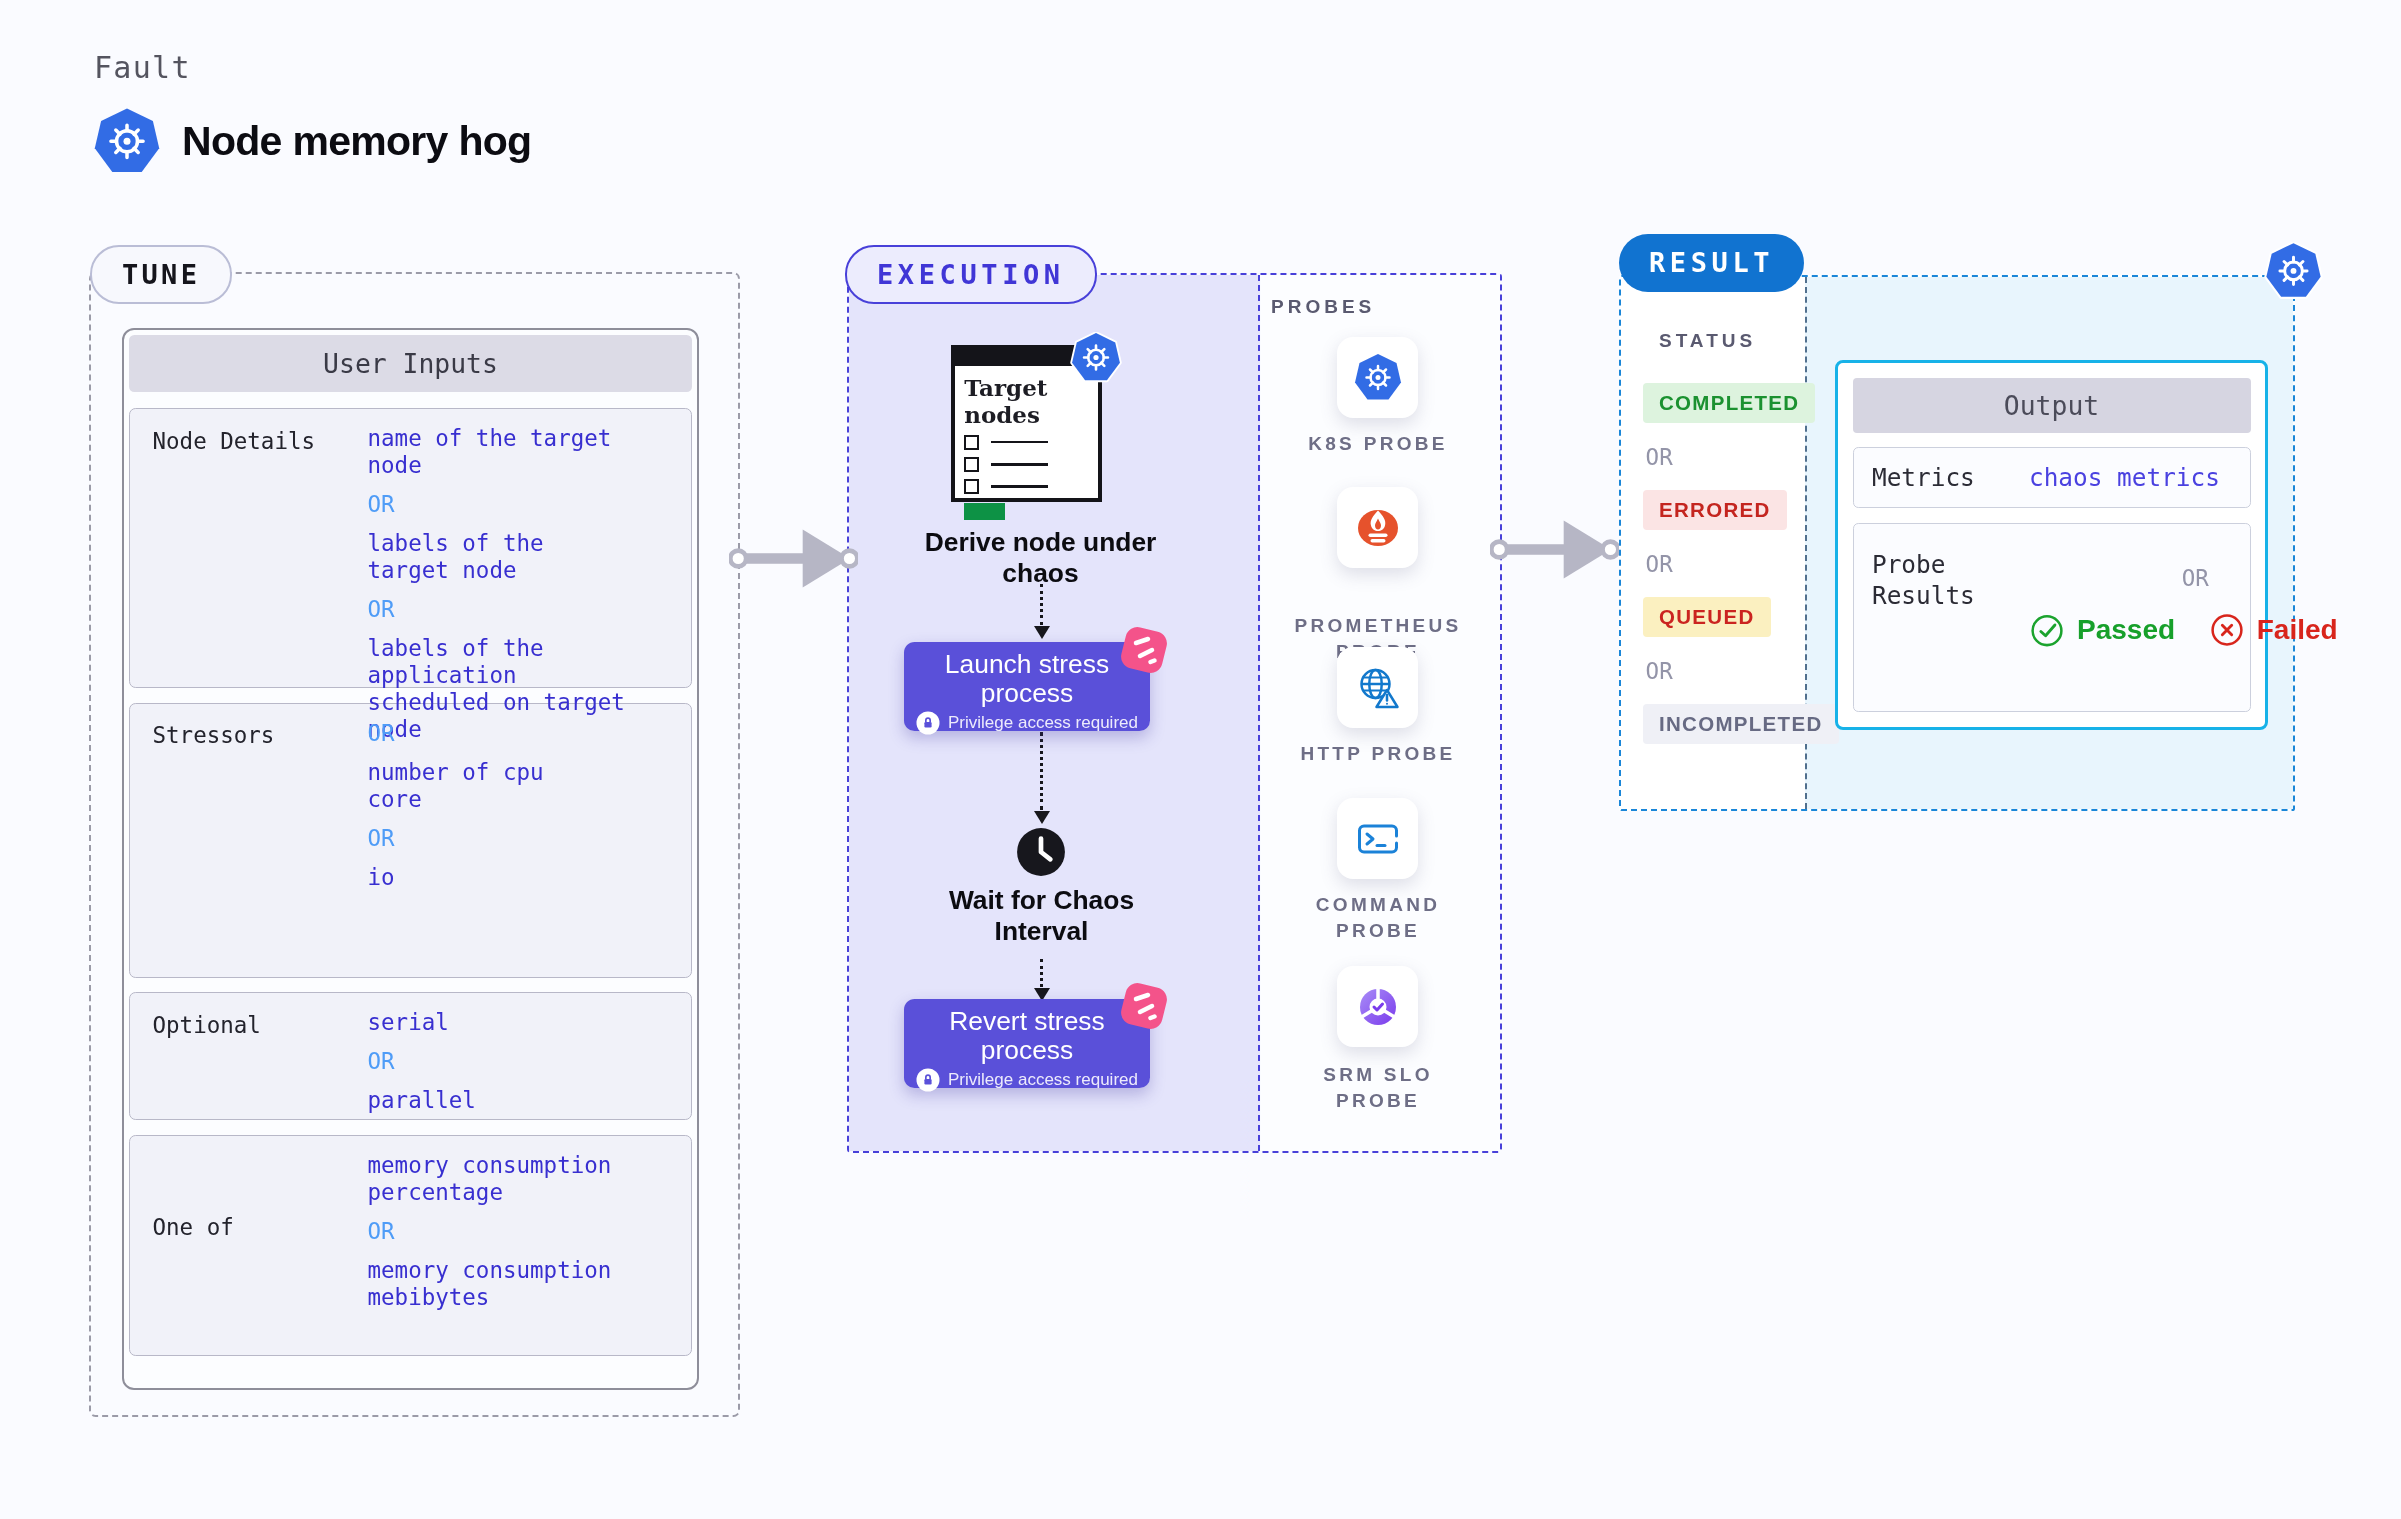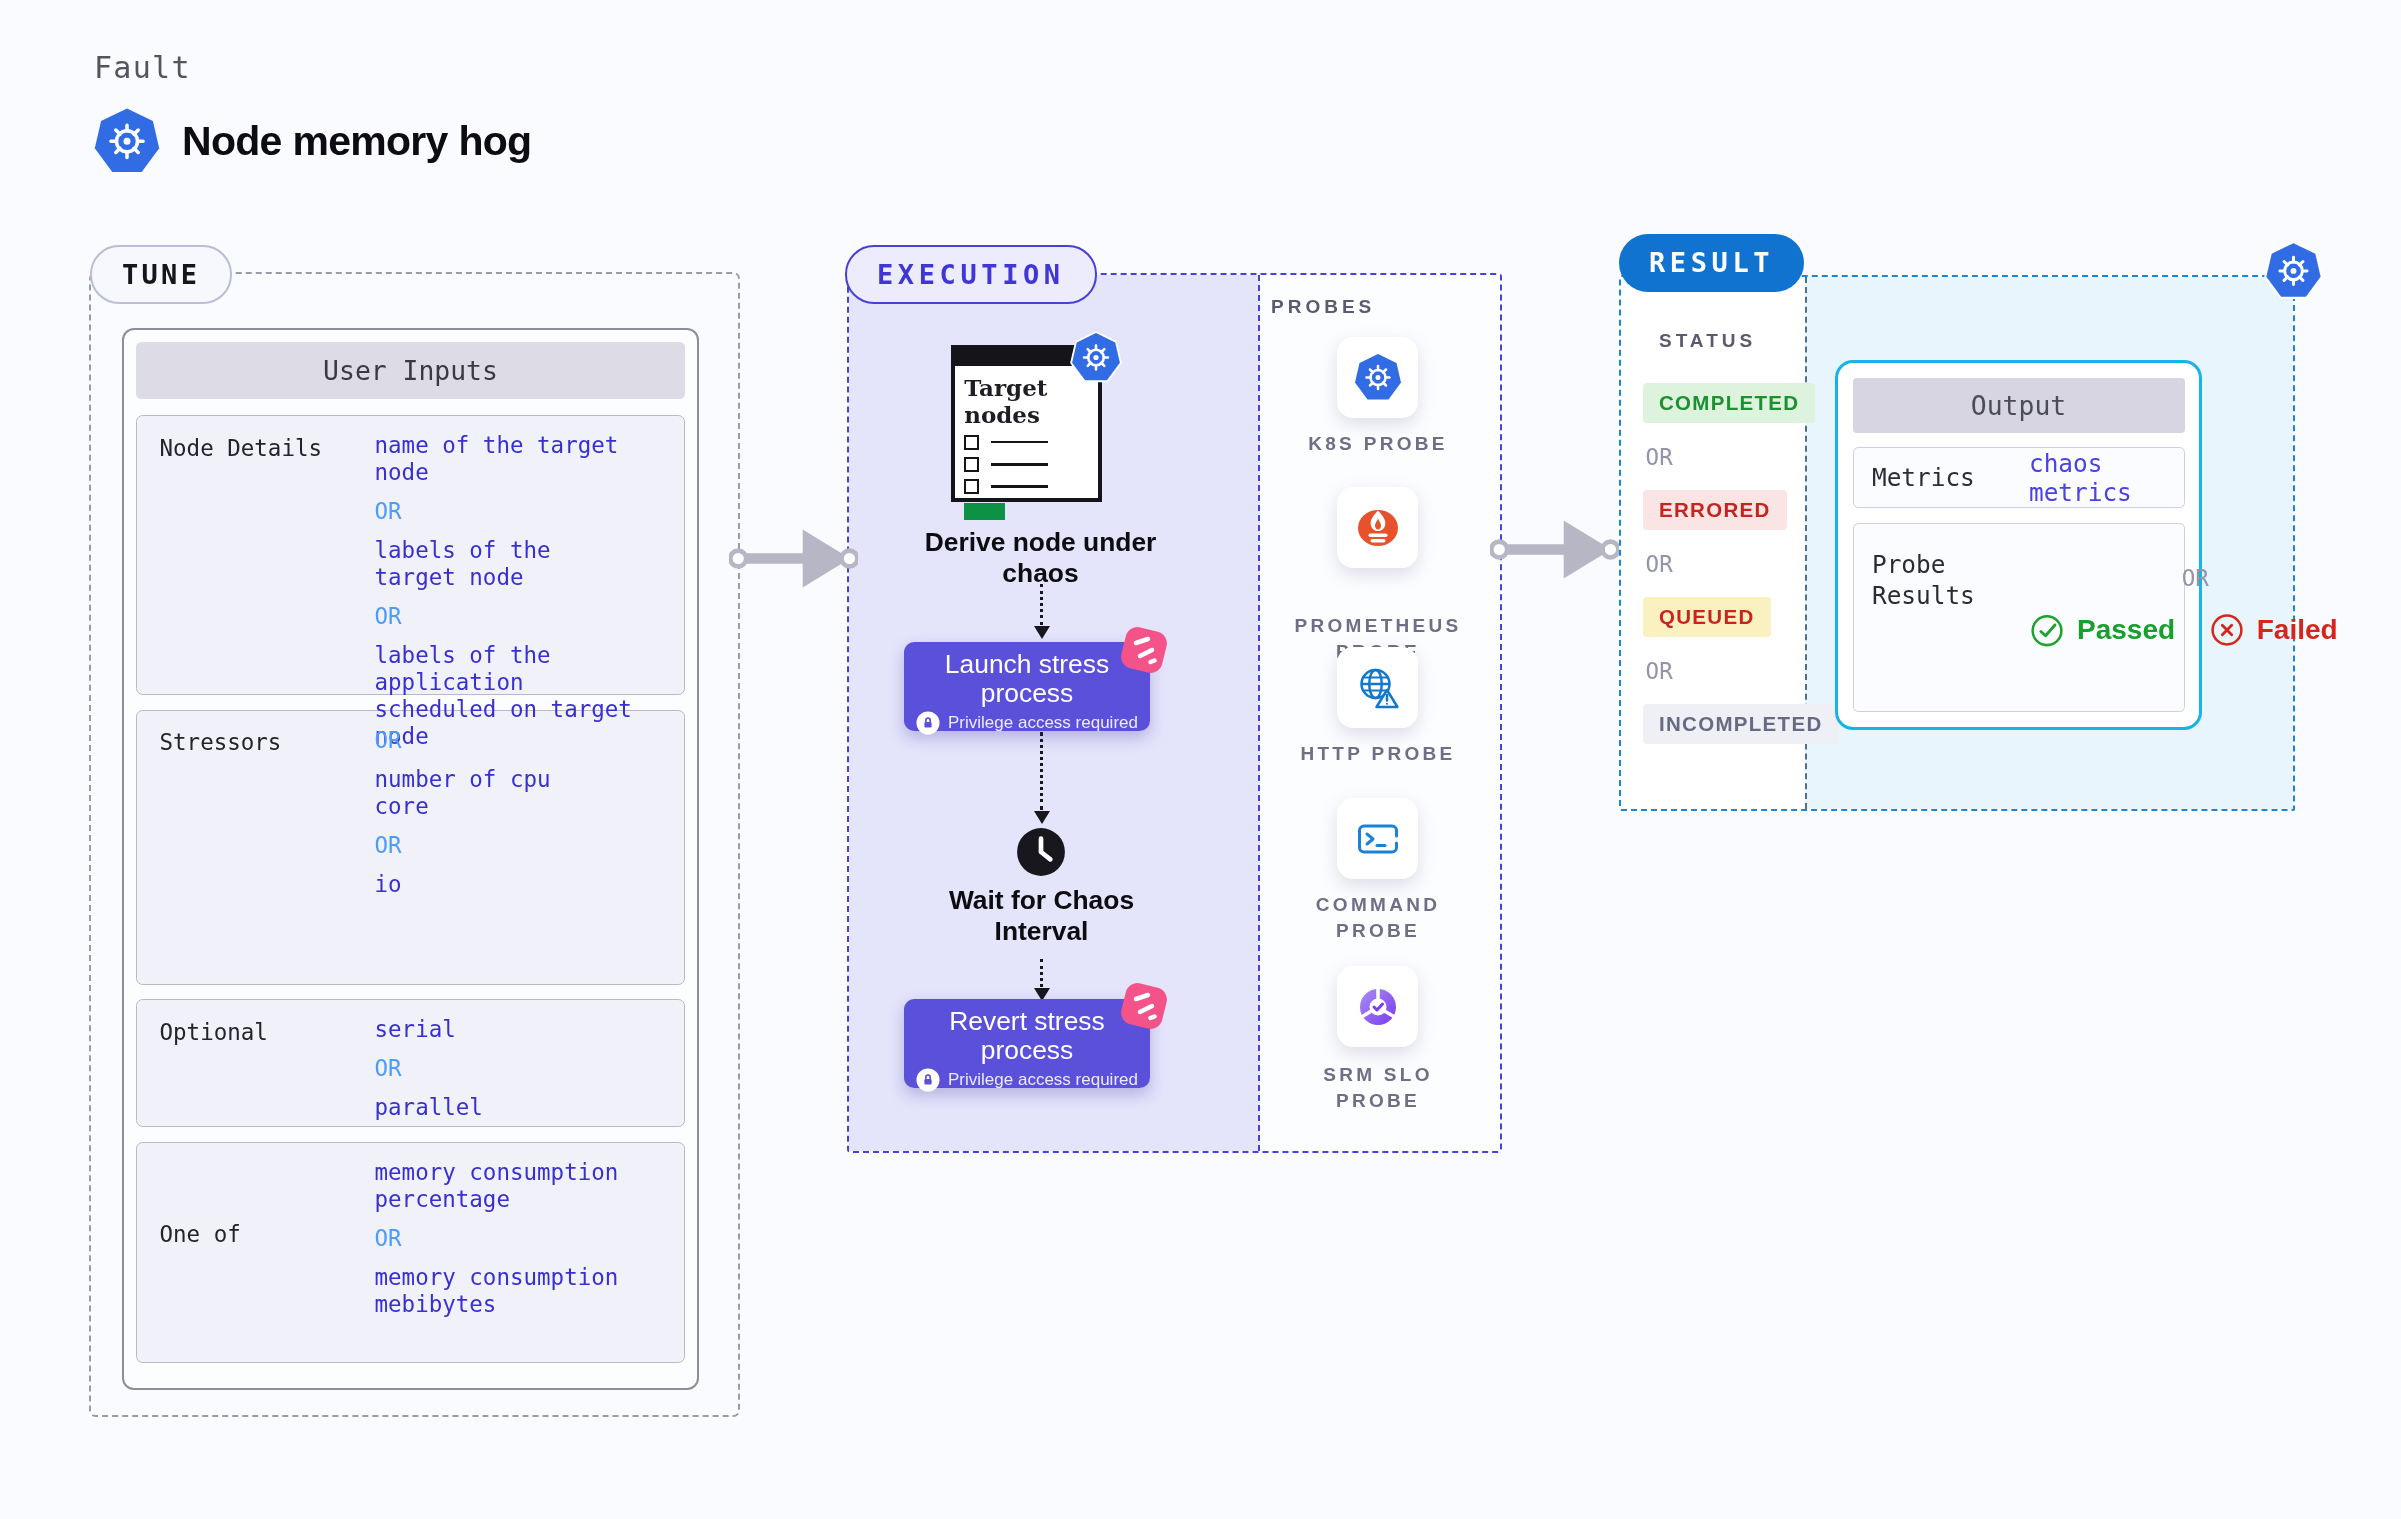--- a/index.html
+++ b/index.html
@@ -16,21 +16,21 @@
   
   .pill{height:55px;line-height:55px;border-radius:29px;padding:0 30px;font-weight:700;
         font-size:27px;letter-spacing:4.6px;z-index:6;}
   .pill-tune{left:90px;top:245px;background:#f7f8fd;border:2.6px solid #babdd6;color:#15151c;letter-spacing:3.3px;}
   .pill-exec{left:845px;top:245px;background:#ecécfd;background:#ececfd;border:2.6px solid #4840d9;color:#4036d6;}
   .pill-result{left:1619px;top:234px;background:#1173d0;color:#ffffff;border:none;height:58px;line-height:58px;}
 
   
   .tune-box{left:89px;top:272px;width:647px;height:1141px;border:2.6px dashed #9b9ba8;border-radius:6.6px;}
   .panel{left:122px;top:328px;width:577px;height:1062px;background:#fcfdff;border:2.6px solid #8e8e9a;
-         border-radius:12px;box-sizing:border-box;padding:12px;}
+         border-radius:12px;box-sizing:border-box;padding:5px;}
   .panel-header{height:57px;background:#dcdbe6;border-radius:5.3px;display:flex;align-items:center;
                 justify-content:center;font-size:26.4px;color:#3a3a46;margin-bottom:16px;}
   .input-row{border:1.3px solid #b8b8c8;border-radius:6.6px;background:#f1f2f9;display:flex;
              box-sizing:border-box;margin-bottom:14.5px;padding-left:22.5px;}
   .row-1{height:280px;}.row-2{height:275px;}.row-3{height:128px;}.row-4{height:221px;margin-bottom:0;}
   .row-label{width:215px;flex:none;font-size:22.5px;color:#23232c;padding-top:18.5px;}
   .row-4 .row-label{padding-top:78px;}
   .row-values{flex:1;font-size:22.5px;padding-top:16px;}
   .val{color:#382fd0;white-space:pre-line;line-height:27px;margin-bottom:12px;}
   .or-blue{color:#4f9cf7;line-height:27px;margin-bottom:12px;}
@@ -88,22 +88,22 @@
                 border-left:2px dashed #51708e;}
   .result-k8s{left:2264px;top:242px;width:59px;height:59px;z-index:6;}
   .status-label{left:1659px;top:330px;}
   .status-col{left:1643px;top:383px;display:flex;flex-direction:column;align-items:flex-start;gap:20.5px;}
   .status-badge{padding:8px 16px;border-radius:4px;font-size:20.5px;font-weight:700;letter-spacing:1.3px;}
   .st-completed{background:#ddf3de;color:#1b9130;}
   .st-errored{background:#fbe4e4;color:#c4251f;}
   .st-queued{background:#fbf0c0;color:#cb2420;}
   .st-incompleted{background:#eff0f6;color:#676a83;}
   .or-gray{font-size:22.5px;color:#9394a8;padding-left:2.6px;font-family:"DejaVu Sans Mono",monospace;}
-  .output-box{left:1835px;top:360px;width:367px;height:370px;background:#ffffff;border:3.3px solid #17b2e8;
-              border-radius:18px;box-sizing:border-box;padding:14.5px;z-index:2;}
+  .output-box{left:1835px;top:360px;width:433px;height:370px;background:#ffffff;border:3.3px solid #17b2e8;
+              border-radius:8px;box-sizing:border-box;padding:14.5px;z-index:2;}
   .output-header{height:55px;background:#d6d5e1;border-radius:4px;display:flex;align-items:center;
                  justify-content:center;font-size:26.4px;color:#4b4b59;margin-bottom:14.5px;}
   .out-row{border:1.3px solid #ccd0dd;border-radius:5.3px;background:#fbfcff;display:flex;box-sizing:border-box;}
   .metrics-row{height:61px;align-items:center;margin-bottom:14.5px;padding-left:18.5px;}
   .out-label{font-size:24.4px;color:#2b2b35;width:157px;flex:none;line-height:31px;}
   .metrics-value{font-size:24.4px;color:#4a41e0;}
   .probe-results-row{height:189px;padding:25px 0 0 18.5px;}
   .pr-values{display:flex;flex-direction:row;}
   .pr-line{display:flex;align-items:center;gap:12px;}
   .pr-line svg{width:36px;height:36px;flex:none;}

